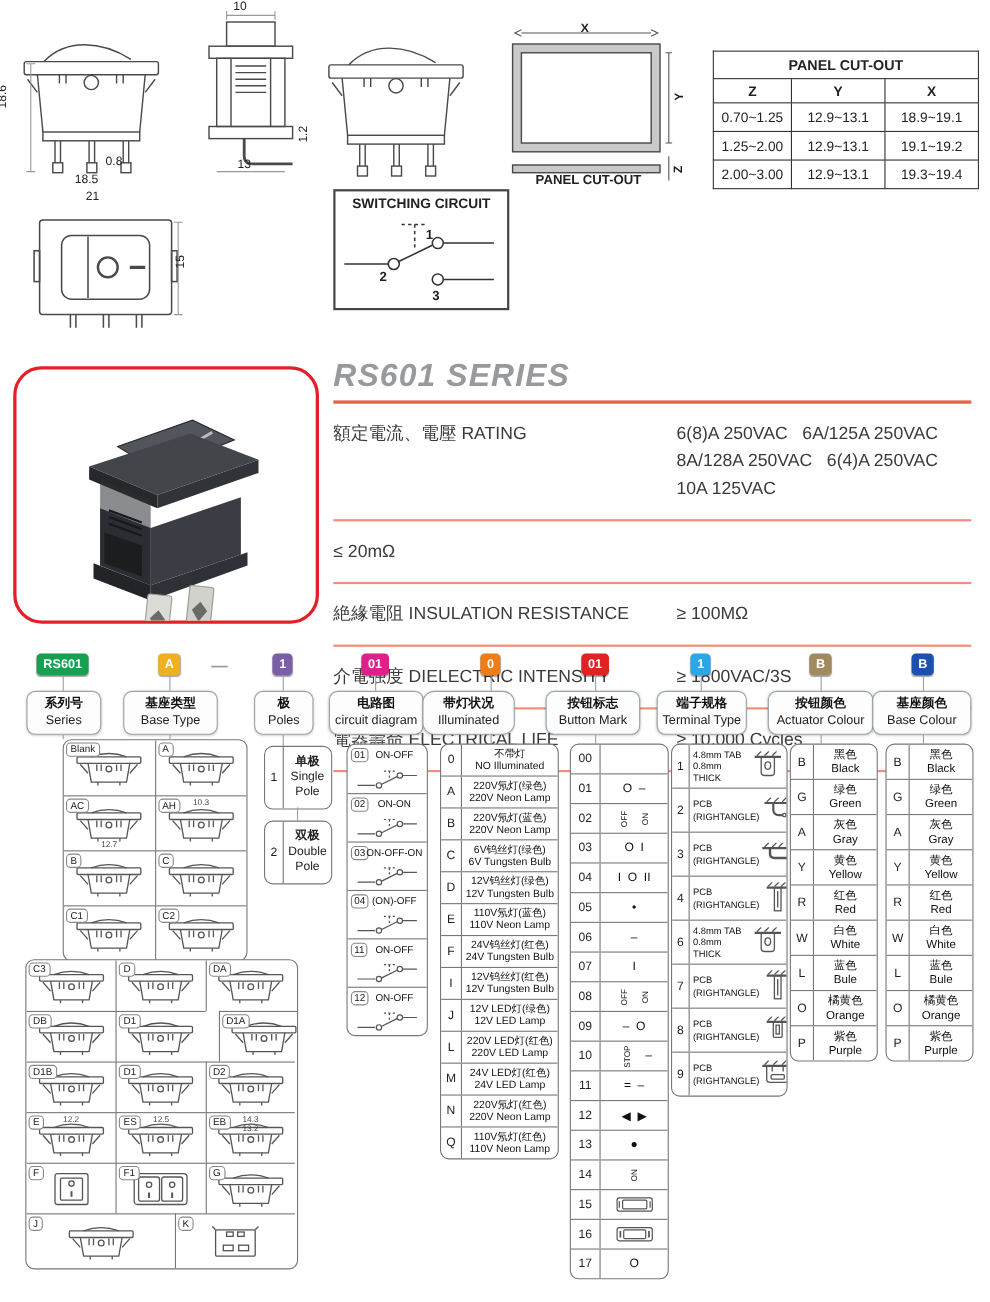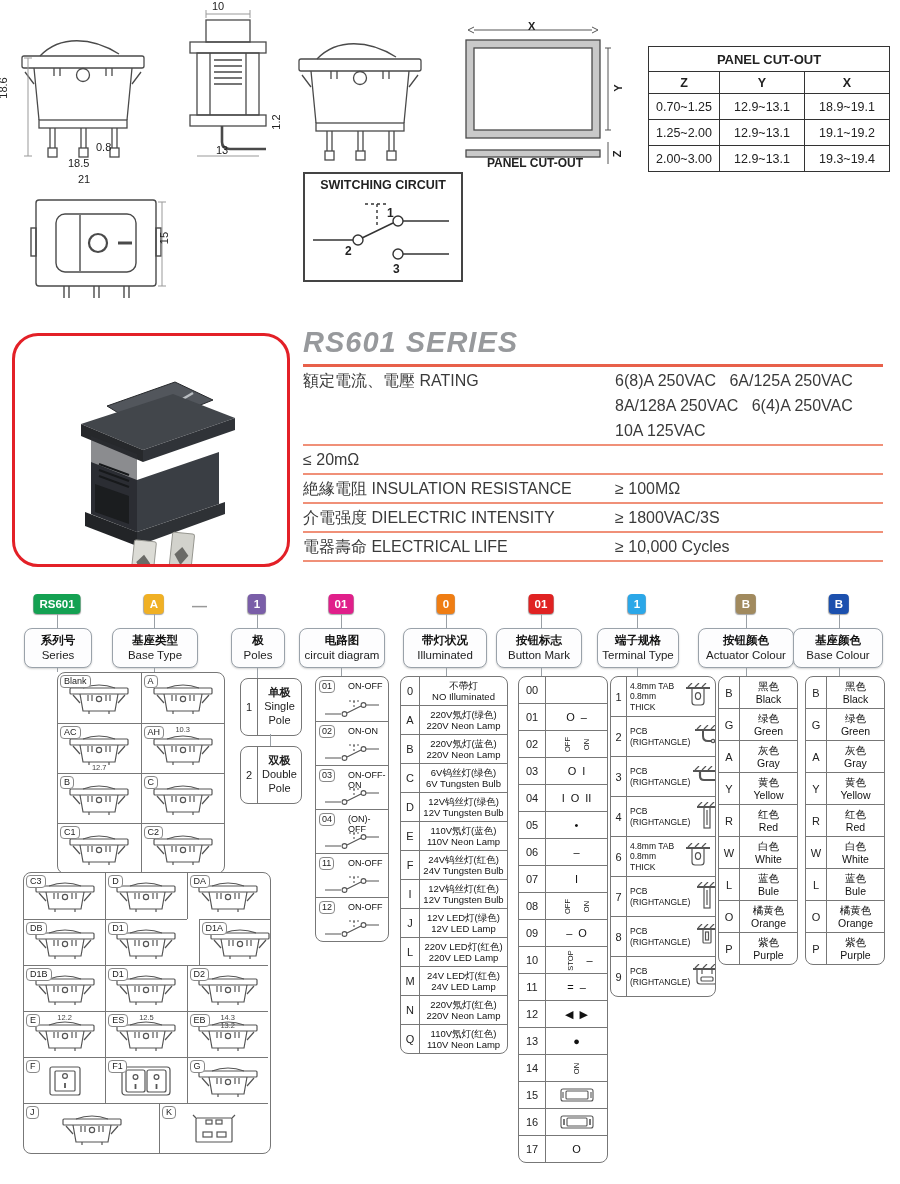--- a/index.html
+++ b/index.html
@@ -11,21 +11,21 @@
   .vert{transform:rotate(-90deg);transform-origin:center;}
   
   #cutout-table{position:absolute;left:648px;top:46px;border-collapse:collapse;}
   #cutout-table td{border:1px solid #333;text-align:center;font-size:12.5px;padding:0;height:25px;}
   #cutout-table .tt{font-weight:bold;font-size:13px;height:24px;}
   #cutout-table .hd{font-weight:bold;height:21px;}
   
   #series-title{position:absolute;left:303px;top:326px;font-size:29px;font-weight:bold;font-style:italic;
                 color:#97999c;letter-spacing:1px;}
   #spec-table{position:absolute;left:303px;top:364px;width:580px;}
-  .specrow{display:flex;align-items:flex-start;border-top:2px solid #f09078;padding:1px 0;}
+  .specrow{display:flex;align-items:flex-start;border-top:2px solid #f09078;padding:15px 0;}
   .specrow:first-child{border-top:3px solid #e8604a;}
   .specrow:last-child{border-bottom:2px solid #f09078;}
   .speclabel{width:312px;font-size:16px;color:#3a3a3a;line-height:25px;flex:0 0 auto;}
   .specvals{font-size:16px;color:#3a3a3a;line-height:25px;white-space:pre;}
   
   .badge{position:absolute;top:594px;height:20px;line-height:20px;border-radius:4px;color:#fff;
          font-weight:bold;font-size:11.5px;padding:0 6px;transform:translateX(-50%);
          box-shadow:0 1px 1px rgba(0,0,0,.35);}
   #badge-sep{position:absolute;top:597px;font-size:15px;font-weight:bold;color:#999;}
   .lblbox{position:absolute;top:628px;border:1px solid #9aa2aa;border-radius:8px;background:#fdfdfe;
@@ -54,21 +54,21 @@
   .polebox .pcode{flex:0 0 16px;border-right:1px solid #777;display:flex;align-items:center;
                   justify-content:center;font-size:11px;}
   .polebox .plab{flex:1;text-align:center;font-size:11px;line-height:1.25;display:flex;flex-direction:column;
                  justify-content:center;padding:2px;}
   .polebox .plab .zh{font-weight:bold;}
   
   .circrow{position:relative;height:44px;box-sizing:border-box;}
   .circrow + .circrow{border-top:1px solid #777;}
   .circcode{position:absolute;left:3px;top:3px;border:1px solid #888;border-radius:4px;background:#fff;
             font-size:9px;line-height:11px;padding:0 2px;}
-  .circlab{position:absolute;left:32px;right:2px;top:4px;font-size:9px;color:#111;}
+  .circlab{position:absolute;left:15px;right:2px;top:4px;text-align:center;font-size:9px;color:#111;}
   .circglyph{position:absolute;left:7px;bottom:2px;}
   
   .illrow{height:28px;}
   .illtext{flex:1;display:flex;flex-direction:column;justify-content:center;text-align:center;
            font-size:9.5px;line-height:1.2;color:#111;}
   
   .bmrow{height:26px;}
   .bmmark{flex:1;display:flex;align-items:center;justify-content:center;gap:6px;font-size:11px;color:#111;}
   .rot{display:inline-block;transform:rotate(-90deg);font-size:7.5px;letter-spacing:0;}
   
@@ -294,21 +294,21 @@
       <div class="conn" style="left: 257px; top: 614px; height: 14px;"></div>
       <div class="conn" style="left: 257px; top: 668px; height: 10px;"></div>
       <div class="badge" style="left: 341px; background: rgb(224, 31, 138);">01</div>
       <div class="lblbox" style="left: 299px; width: 84px;">
         <div class="zh">电路图</div>
         <div class="en">circuit diagram</div>
       </div>
       <div class="conn" style="left: 341px; top: 614px; height: 14px;"></div>
       <div class="conn" style="left: 341px; top: 668px; height: 8px;"></div>
       <div class="badge" style="left: 446px; background: rgb(239, 125, 19);">0</div>
-      <div class="lblbox" style="left: 403px; width: 82px;">
+      <div class="lblbox" style="left: 384px; width: 82px; border-radius: 11px;">
         <div class="zh">带灯状况</div>
         <div class="en">Illuminated</div>
       </div>
       <div class="conn" style="left: 446px; top: 614px; height: 14px;"></div>
       <div class="conn" style="left: 446px; top: 668px; height: 8px;"></div>
       <div class="badge" style="left: 541px; background: rgb(224, 34, 34);">01</div>
       <div class="lblbox" style="left: 496px; width: 84px;">
         <div class="zh">按钮标志</div>
         <div class="en">Button Mark</div>
       </div>

